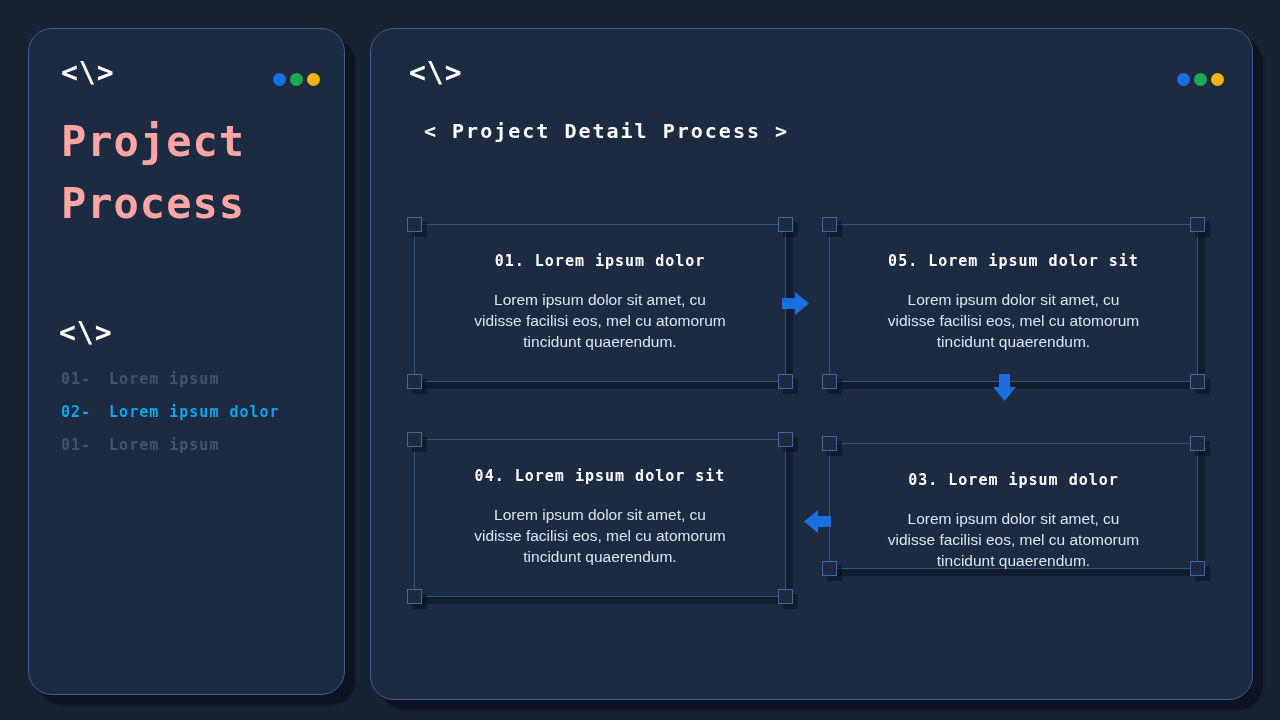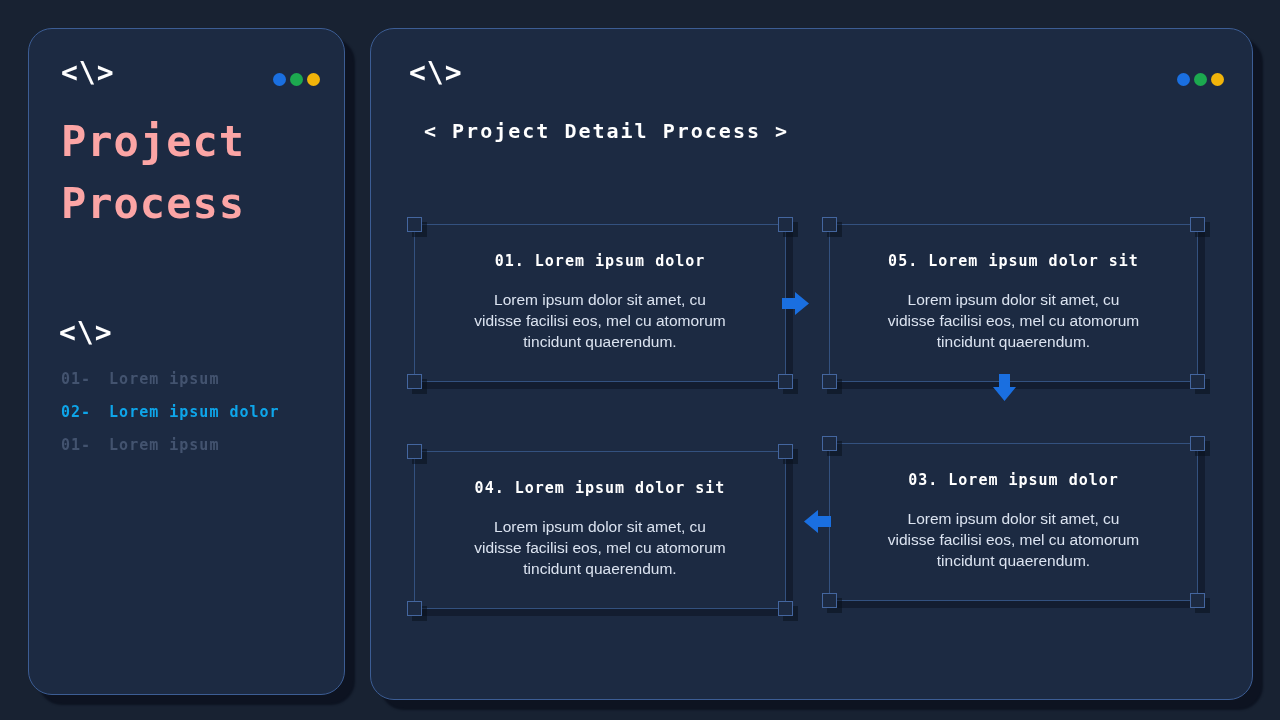--- a/index.html
+++ b/index.html
@@ -46,22 +46,22 @@
   .heading { position:absolute; left:53px; top:90px; color:#ffffff; font-size:20px; letter-spacing:2px; }
 
   .card {
     position:absolute;
     background:#1c2a42;
     border:1px solid #33517f;
     box-shadow:7px 7px 0 rgba(10,16,30,0.5);
   }
   .c1 { left:43px;  top:195px; width:372px; height:158px; }
   .c2 { left:458px; top:195px; width:369px; height:158px; }
-  .c3 { left:43px;  top:422px; width:372px; height:158px; }
-  .c4 { left:458px; top:414px; width:369px; height:158px; }
+  .c3 { left:43px;  top:410px; width:372px; height:158px; }
+  .c4 { left:458px; top:414px; width:369px; height:126px; }
 
   .handle {
     position:absolute; width:15px; height:15px;
     background:#1c2a42; border:1px solid #44669f;
     box-shadow:5px 5px 0 rgba(10,16,30,0.55);
   }
   .h-tl { left:-8px;  top:-8px; }
   .h-tr { right:-8px; top:-8px; }
   .h-bl { left:-8px;  bottom:-8px; }
   .h-br { right:-8px; bottom:-8px; }

